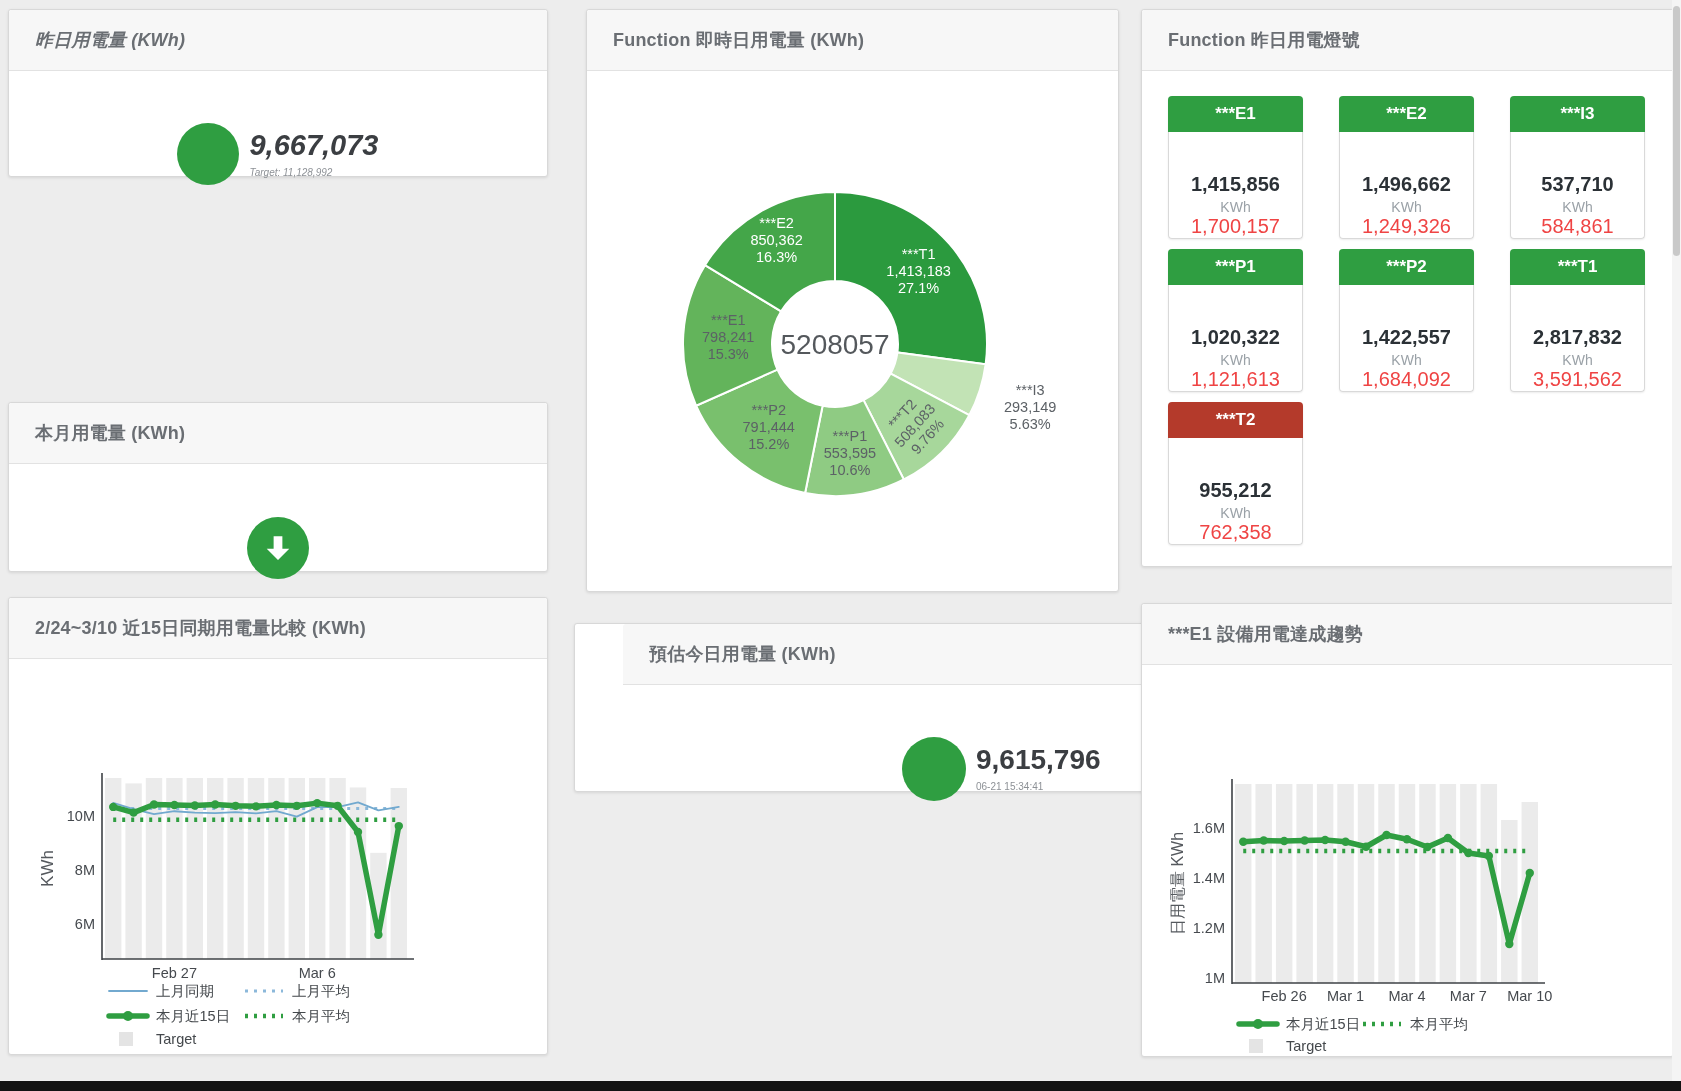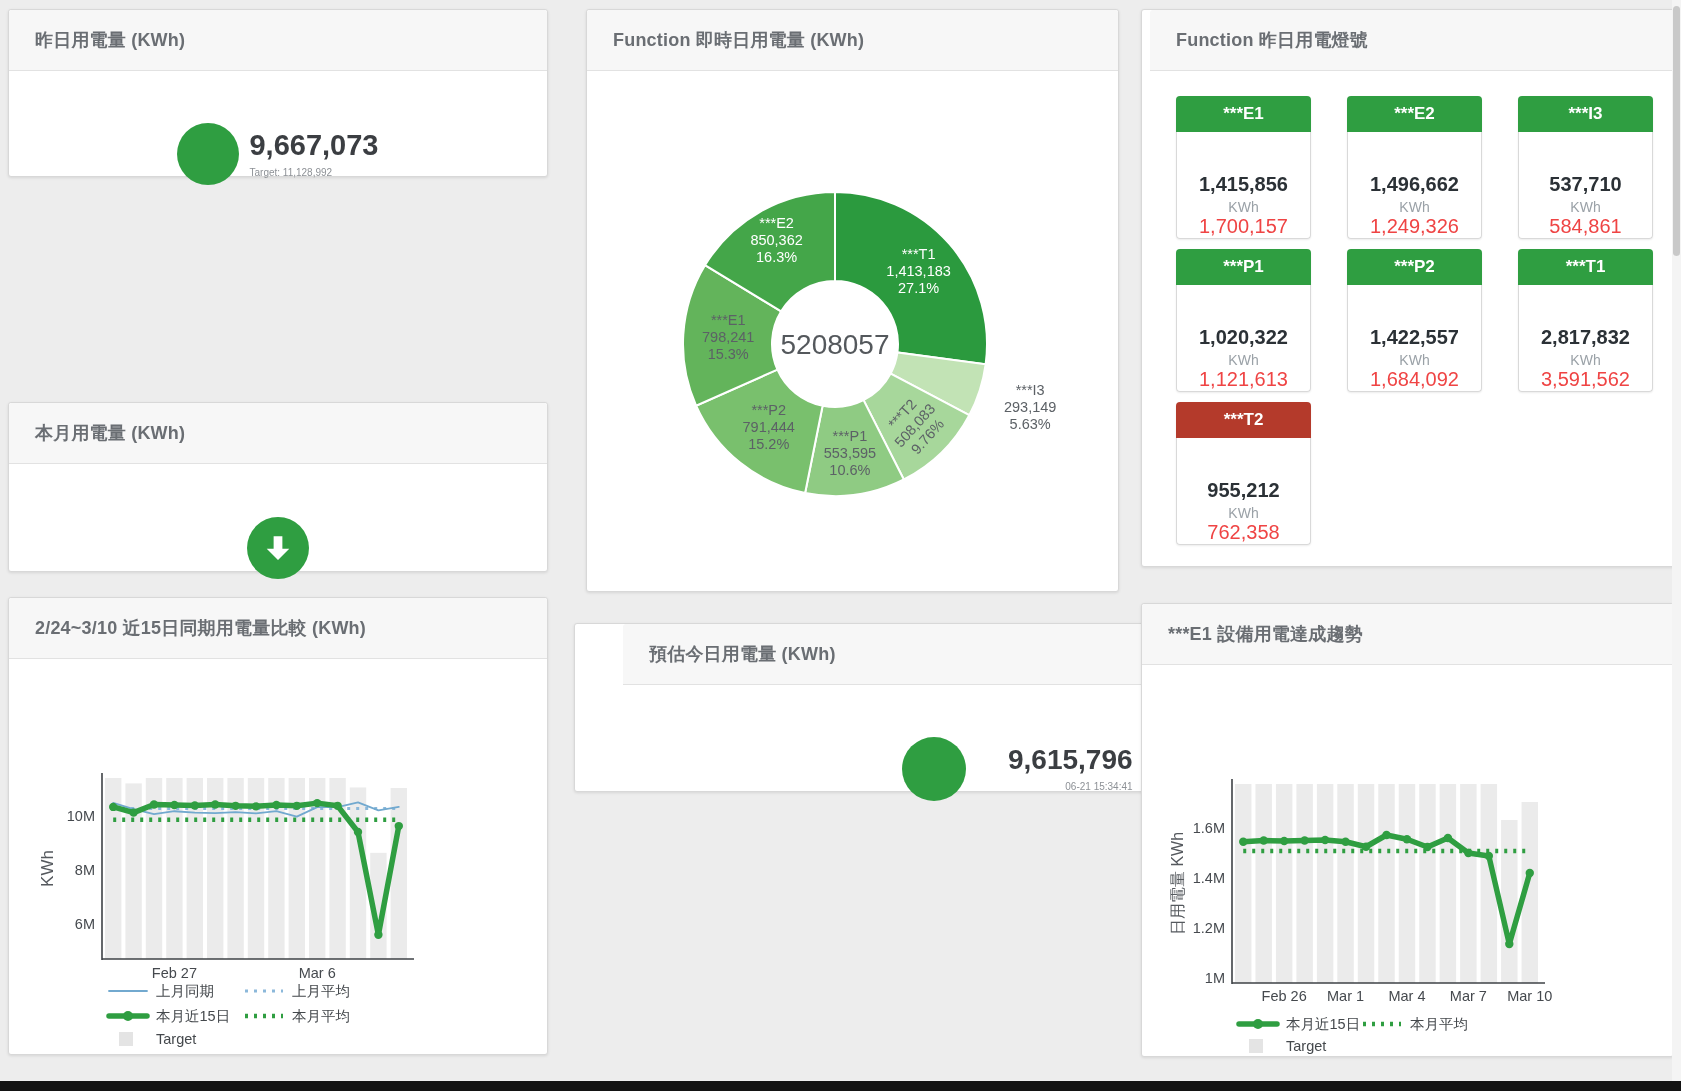--- a/index.html
+++ b/index.html
@@ -11,21 +11,21 @@
                align-items:center;padding:0 26px;border-radius:3px 3px 0 0;box-sizing:border-box;}
   .card-title{font-size:18px;font-weight:bold;color:#6a6e73;letter-spacing:.2px;}
   .card-body{position:relative;height:calc(100% - 61px);}
   
   .stat{display:flex;align-items:center;justify-content:center;gap:10px;height:100%;}
   .stat.push-right{justify-content:flex-start;padding-left:279px;box-sizing:border-box;}
   .circle{width:62px;height:62px;border-radius:50%;flex:0 0 auto;display:flex;align-items:center;justify-content:center;}
   .circle svg{display:block;}
   .stat-value{font-size:29px;font-weight:bold;color:#3b3e42;line-height:1.1;}
   .stat-sub{font-size:10px;color:#8d9196;margin-top:5px;}
-  .stat-text.right{text-align:right;margin-left:32px;}
+  .stat-text.right{text-align:left;}
   
   .tiles{position:absolute;left:26px;top:25px;display:grid;grid-template-columns:repeat(3,135px);
          column-gap:36px;row-gap:10px;}
   .tile{width:135px;height:143px;display:flex;flex-direction:column;border-radius:4px;
         box-shadow:0 1px 2px rgba(0,0,0,0.08);}
   .tile-header{height:58px;display:flex;align-items:center;justify-content:center;color:#fff;
                font-weight:bold;font-size:17px;border-radius:4px 4px 0 0;}
   .tile-body{flex:1;background:#fff;border:1px solid #d9d9d9;border-top:none;border-radius:0 0 4px 4px;
              text-align:center;padding-top:9px;box-sizing:border-box;}
   .tile-value{font-size:20px;font-weight:bold;color:#2b3136;margin-top:32px;}
@@ -35,21 +35,21 @@
   
   .scrollbar{position:absolute;right:0;top:0;width:9px;height:1081px;background:#f4f4f4;}
   .scroll-thumb{position:absolute;left:1px;top:6px;width:7px;height:250px;background:#c9c9c9;border-radius:4px;}
   .bottom-edge{position:absolute;left:0;bottom:0;width:100%;height:10px;background:#131313;}
 </style>
 </head>
 <body>
 
 <div class="stage">
 
-  <section class="card" id="card-yesterday" style="left:8px;top:9px;width:538px;height:166px;">
+  <section class="card" id="card-yesterday" style="left:8px;top:9px;width:538px;height:166px;font-style:italic;">
     <header class="card-header">
       <span class="card-title">昨日用電量 (KWh)</span>
     </header>
     <div class="card-body stat">
       <span class="circle" style="background:#2f9e41"></span>
       <div class="stat-text">
         <div class="stat-value">9,667,073</div>
         <div class="stat-sub">Target: 11,128,992</div>
       </div>
     </div>
@@ -191,21 +191,21 @@
     </header>
     <div class="card-body stat push-right">
       <span class="circle" style="background:#2f9e41;width:64px;height:64px;"></span>
       <div class="stat-text right">
         <div class="stat-value" style="font-size:28px;">9,615,796</div>
         <div class="stat-sub">06-21 15:34:41</div>
       </div>
     </div>
   </section>
 
-  <section class="card" id="card-lights" style="left:1141px;top:9px;width:531px;height:556px;padding-left:8px;">
+  <section class="card" id="card-lights" style="left:1141px;top:9px;width:531px;height:556px;">
     <header class="card-header">
       <span class="card-title">Function 昨日用電燈號</span>
     </header>
     <div class="card-body">
       <div class="tiles" id="tiles">
           <div class="tile">
             <div class="tile-header" style="background: rgb(47, 158, 65);">***E1</div>
             <div class="tile-body">
               <div class="tile-value">1,415,856</div>
               <div class="tile-unit">KWh</div>

